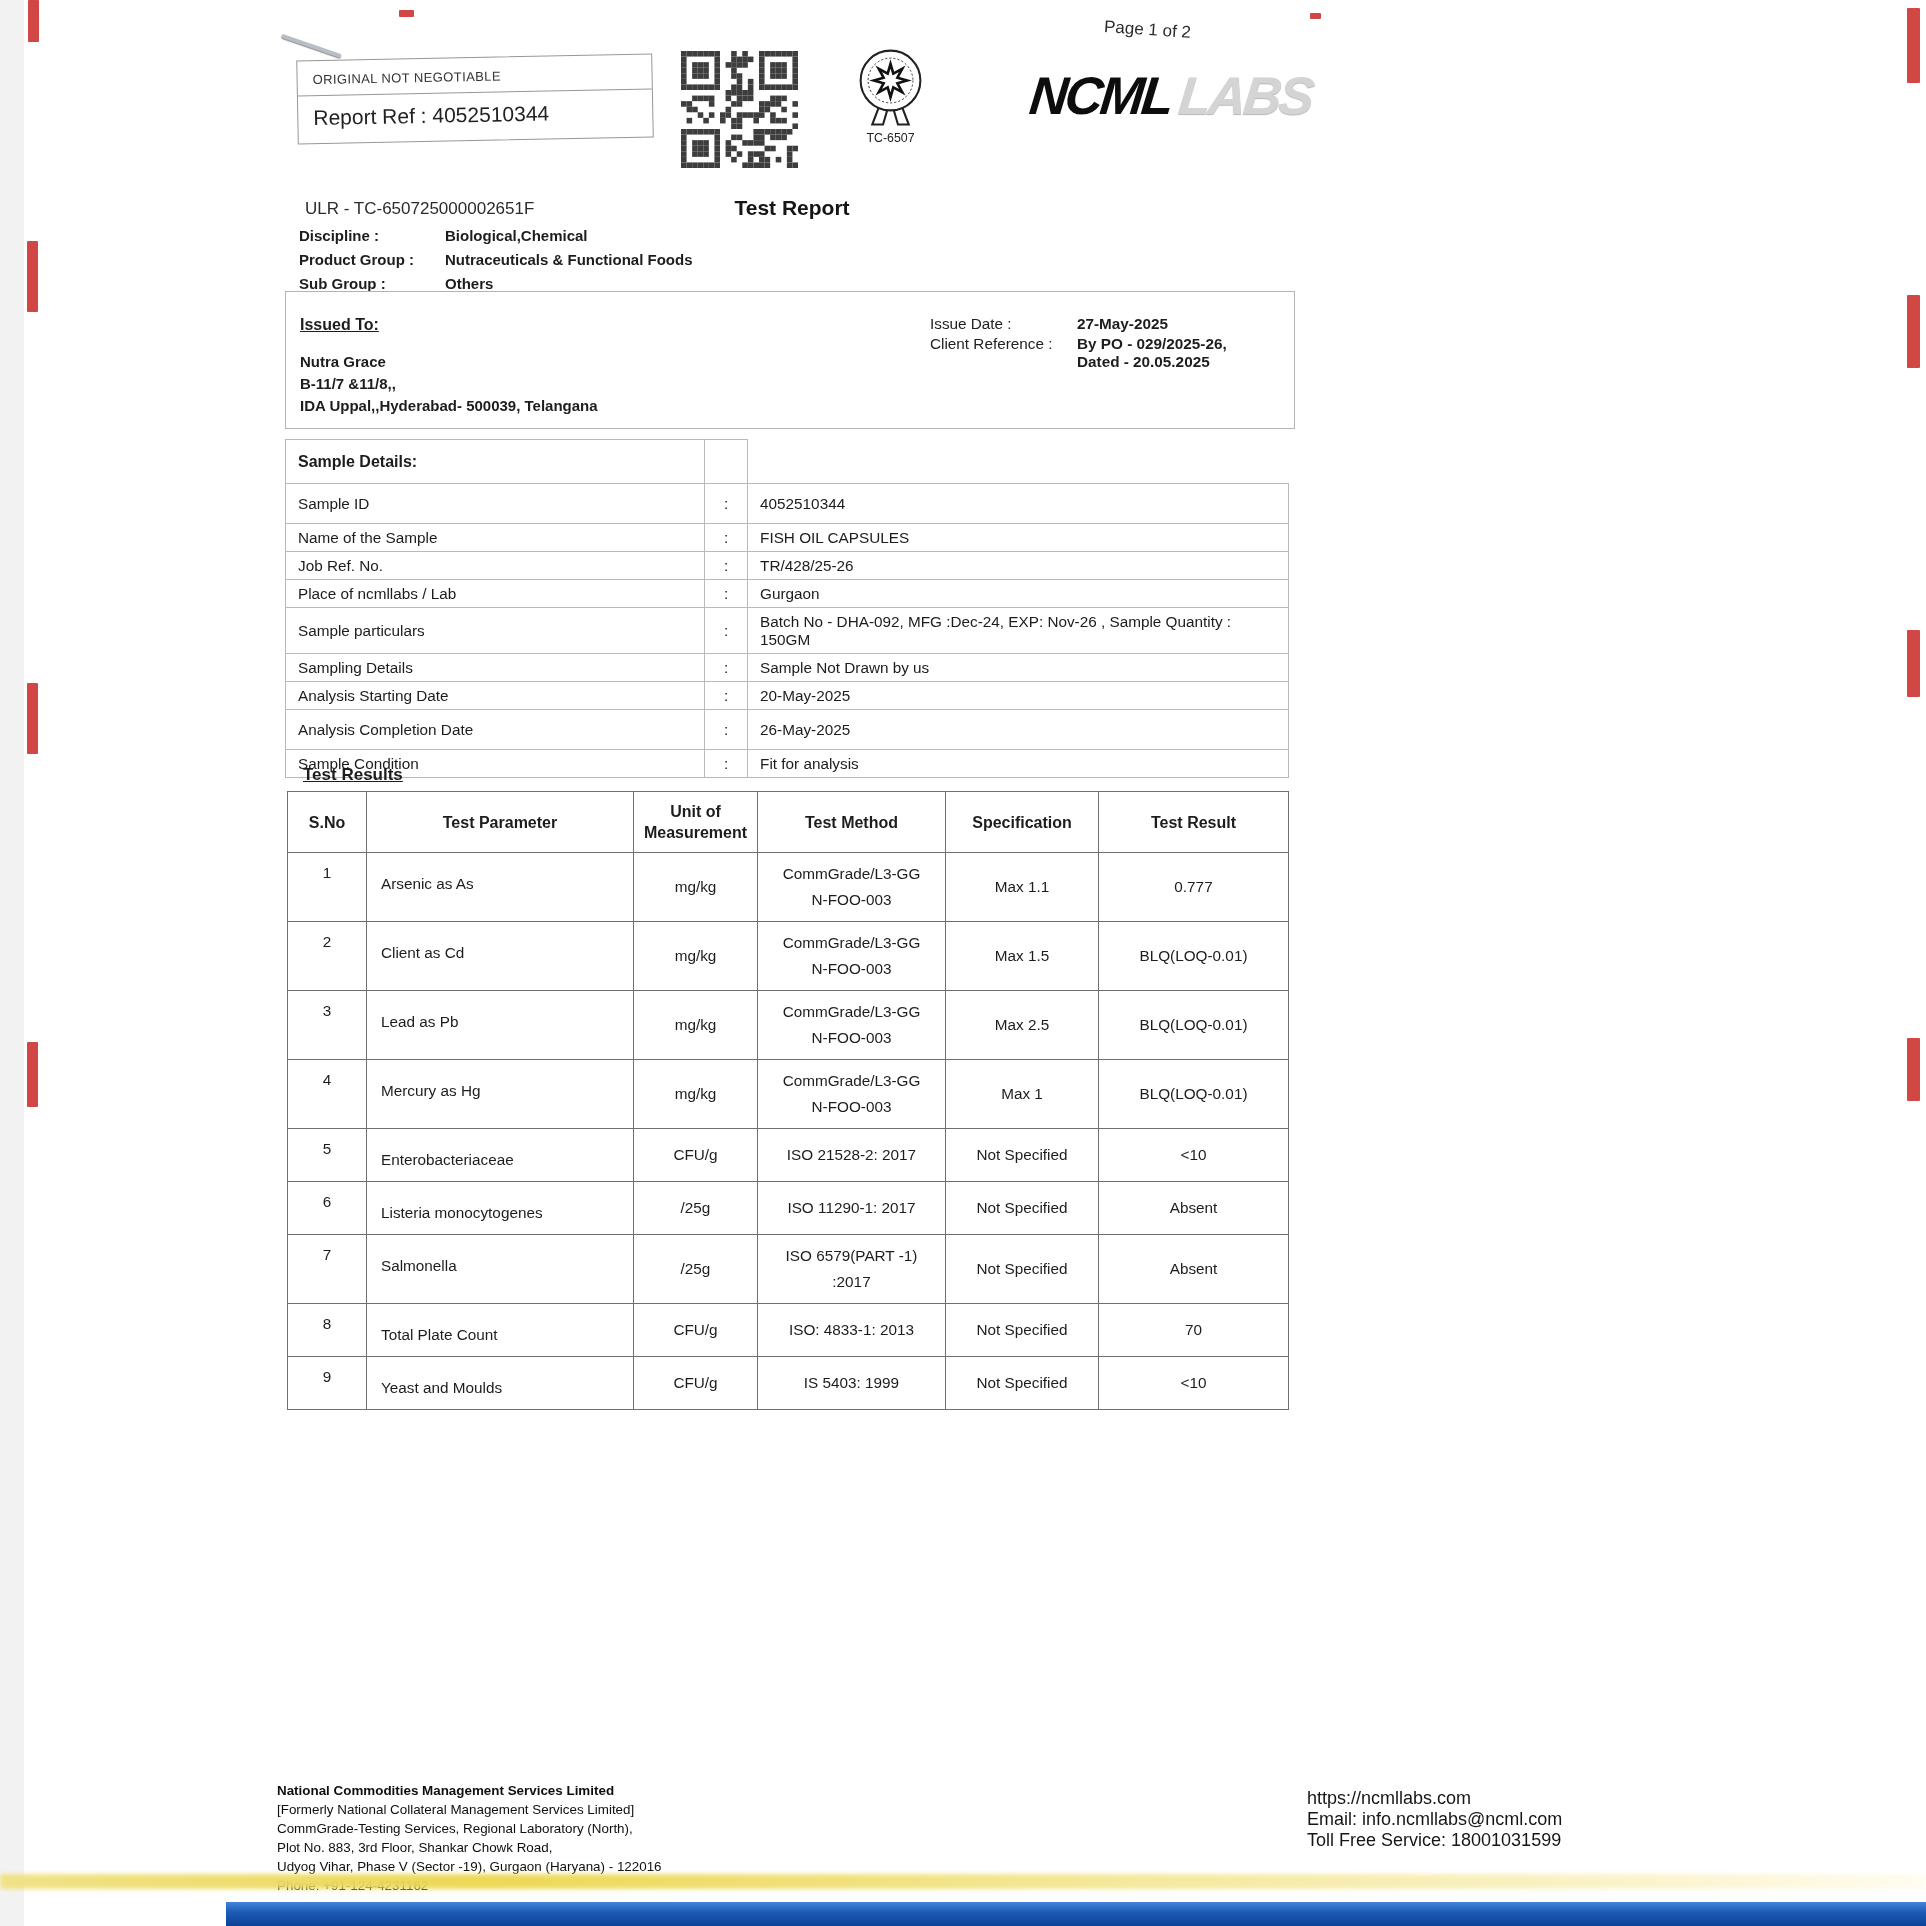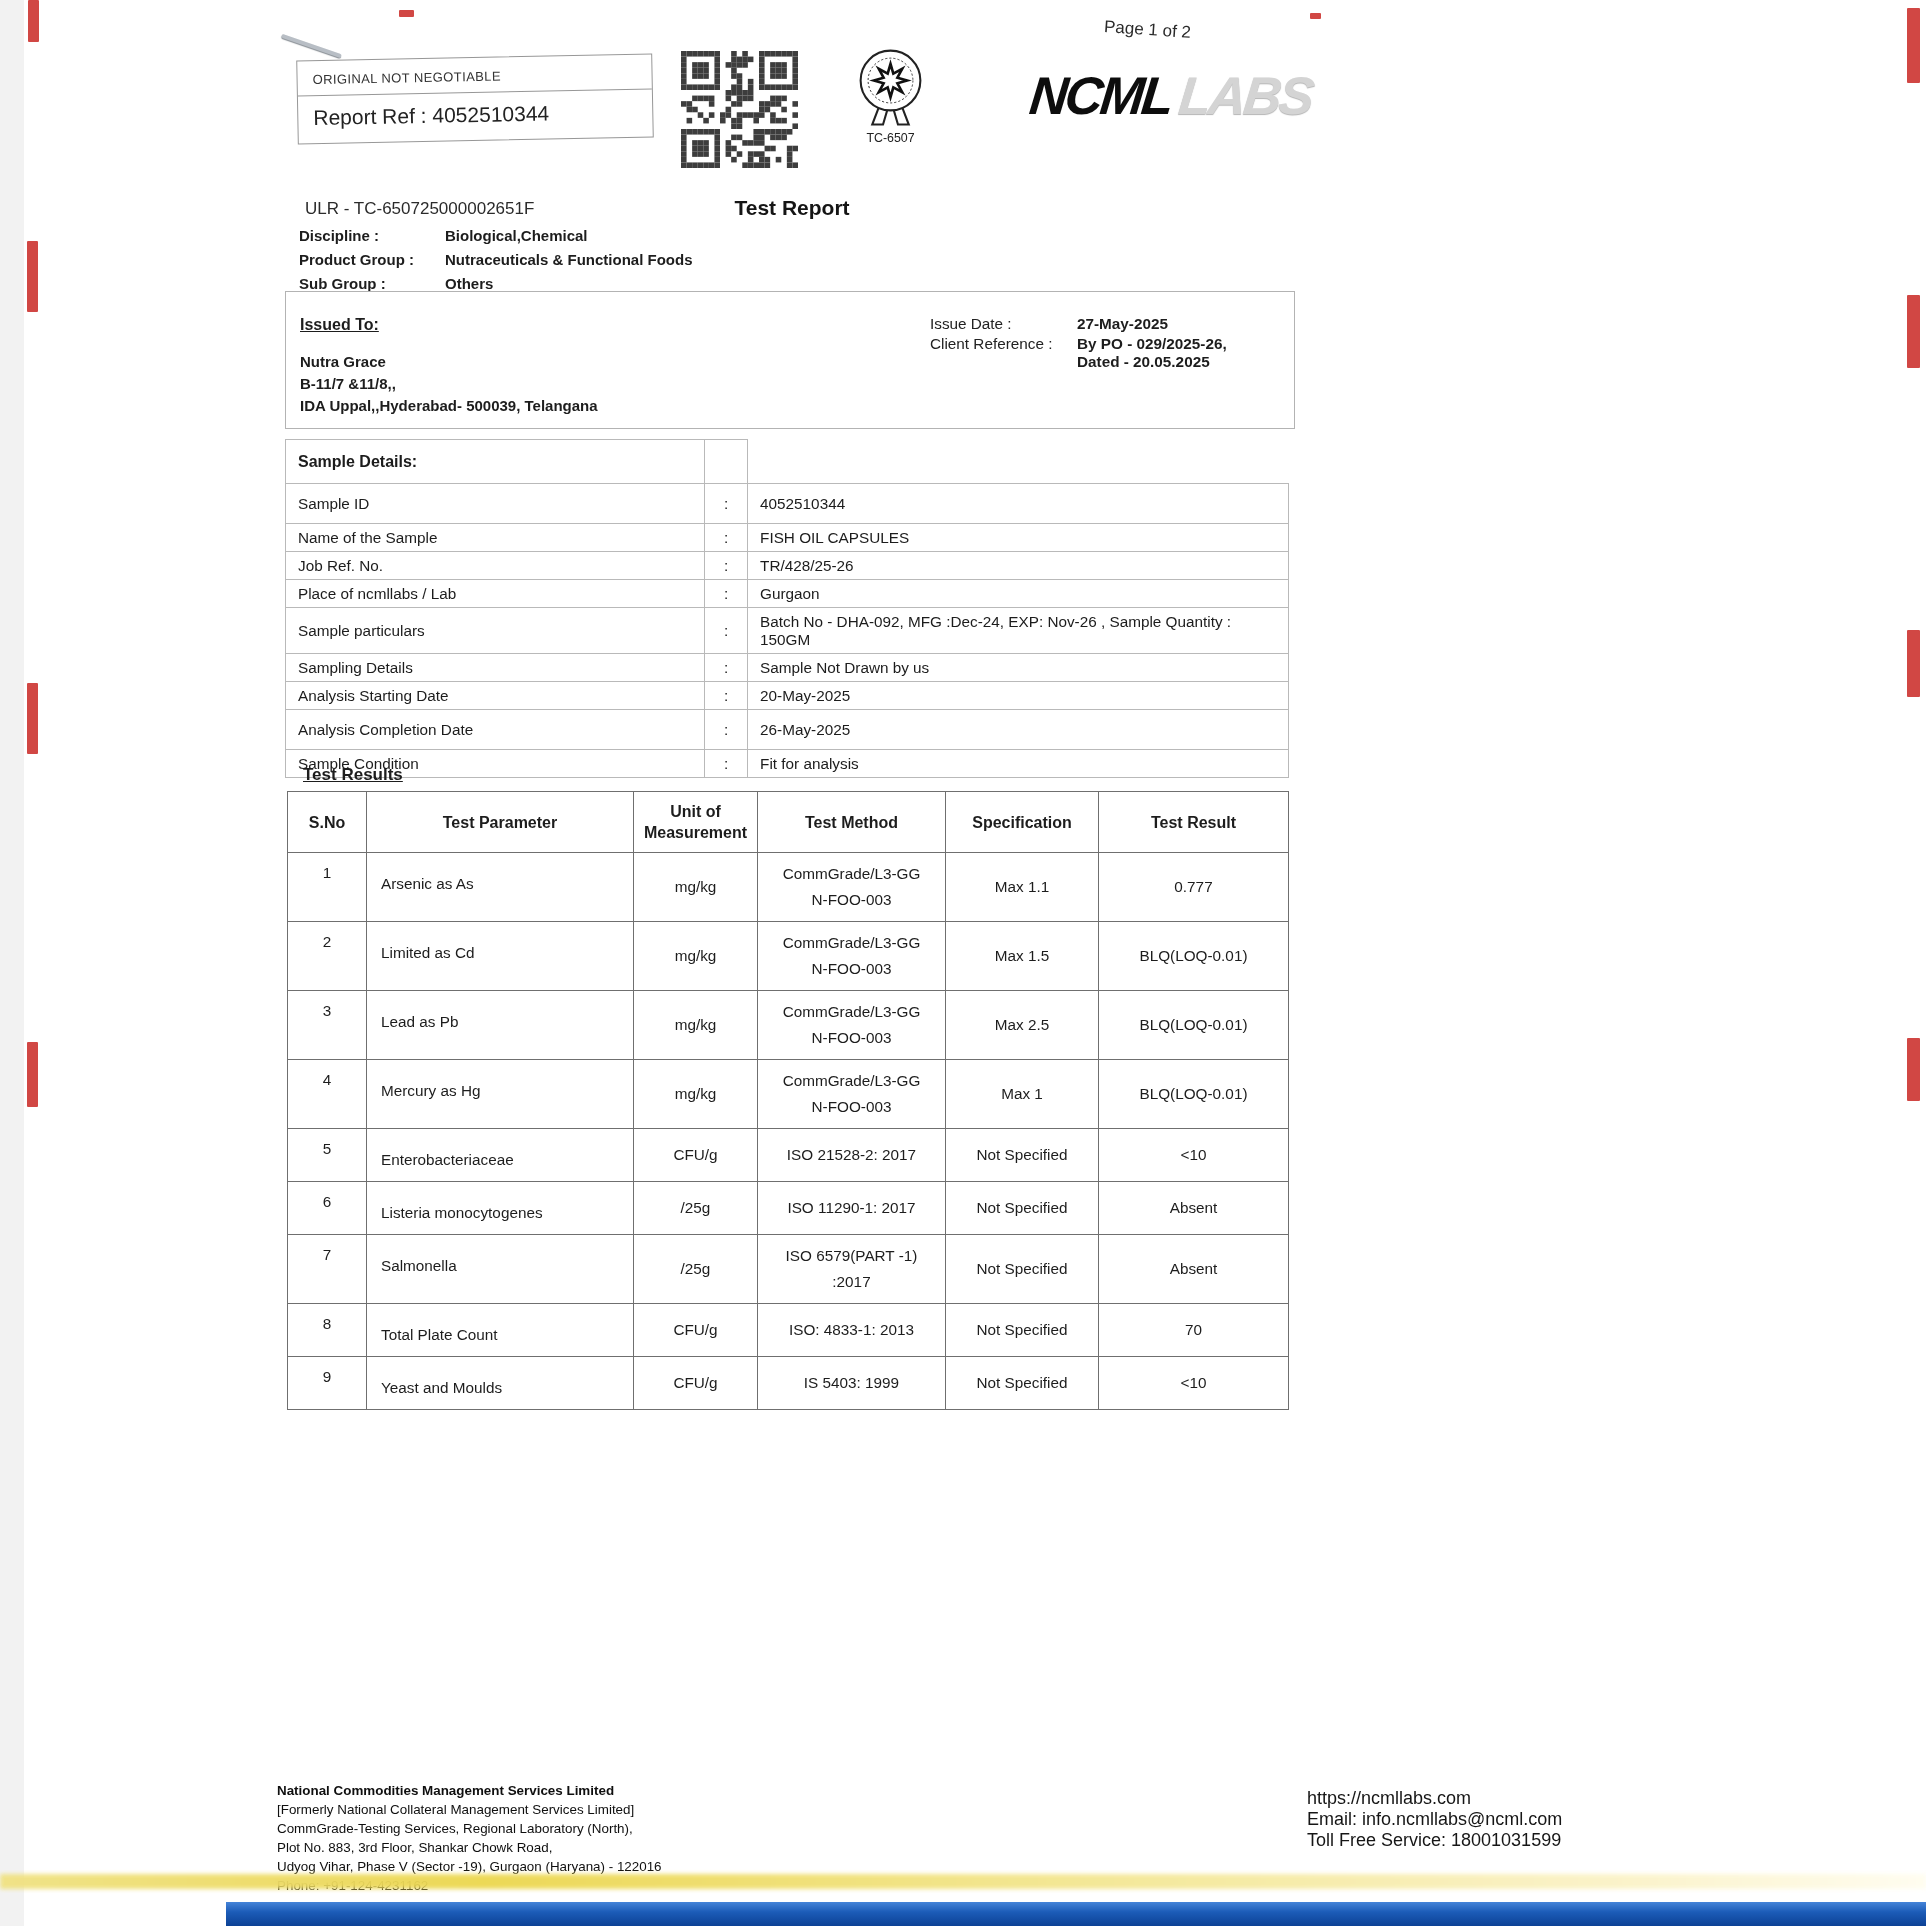--- a/index.html
+++ b/index.html
@@ -473,21 +473,21 @@
       <td class="sno">1</td>
       <td class="param">Arsenic as As</td>
       <td>mg/kg</td>
       <td class="pre">CommGrade/L3-GG
 N-FOO-003</td>
       <td>Max 1.1</td>
       <td>0.777</td>
     </tr>
     <tr>
       <td class="sno">2</td>
-      <td class="param">Limited as Cd</td>
+      <td class="param">Client as Cd</td>
       <td>mg/kg</td>
       <td class="pre">CommGrade/L3-GG
 N-FOO-003</td>
       <td>Max 1.5</td>
       <td>BLQ(LOQ-0.01)</td>
     </tr>
     <tr>
       <td class="sno">3</td>
       <td class="param">Lead as Pb</td>
       <td>mg/kg</td>

